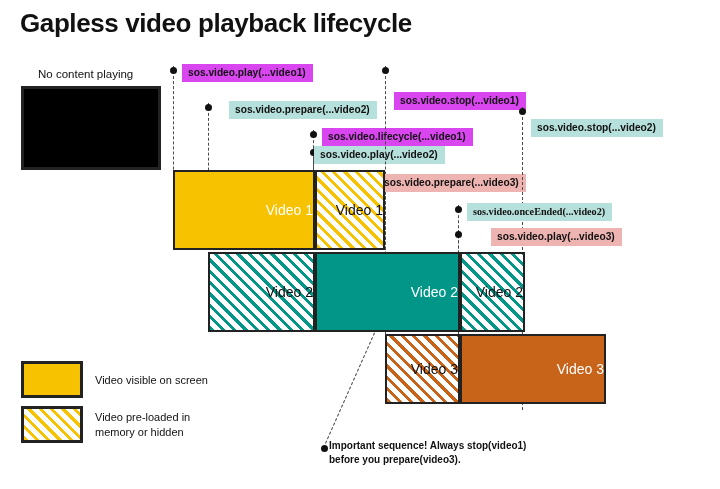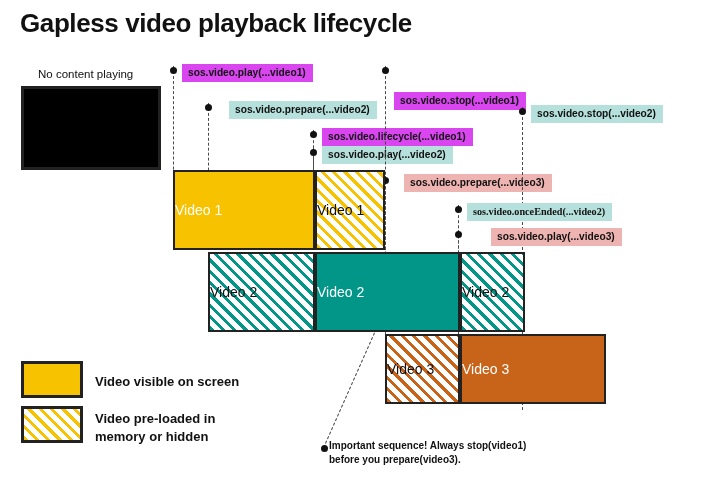--- a/index.html
+++ b/index.html
@@ -74,21 +74,21 @@
   .lbl-teal   { background: #b6e0db; }
   .lbl-pink   { background: #eeb4b1; }
 
   
   .bar {
     position: absolute;
     box-sizing: border-box;
     border: 2.6px solid #222222;
     display: flex;
     align-items: center;
-    justify-content: flex-start;
+    justify-content: flex-end;
     font-size: 14px;
     color: #ffffff;
   }
   .bar .bar-text { position: relative; z-index: 2; }
   .bar.dark-text .bar-text { color: #111111; }
 
   .fill-yellow { background: #f7c200; }
   .fill-teal   { background: #029688; }
   .fill-orange { background: #c8631a; }
 
@@ -111,22 +111,22 @@
   
   .legend-swatch {
     position: absolute;
     width: 62px;
     height: 37px;
     border: 3px solid #222222;
     box-sizing: border-box;
   }
   .legend-text {
     position: absolute;
-    font-size: 13px;
-    font-weight: bold;
+    font-size: 11px;
+    font-weight: normal;
     color: #111111;
     line-height: 1.35;
   }
 
   
   .callout-text {
     position: absolute;
     font-size: 10px;
     font-weight: bold;
     color: #111111;
@@ -155,30 +155,30 @@
       <div class="evdot" style="left: 170px; top: 67px;"></div>
       <div class="evlabel lbl-cream" style="left: 182px; top: 64px;">sos.video.play(...video1)</div>
       <div class="evline dashdot" style="left: 208px; top: 103px; height: 147px;"></div>
       <div class="evdot" style="left: 205px; top: 104px;"></div>
       <div class="evlabel lbl-teal" style="left: 217px; top: 101px; margin-left: 12px;">sos.video.prepare(...video2)</div>
       <div class="evline dashdot" style="left: 313px; top: 130px; height: 120px;"></div>
       <div class="evdot" style="left: 310px; top: 131px;"></div>
       <div class="evlabel lbl-cream" style="left: 322px; top: 128px;">sos.video.lifecycle(...video1)</div>
       <div class="evline dashdot" style="left: 313px; top: 148px; height: 102px;"></div>
       <div class="evdot" style="left: 310px; top: 149px;"></div>
-      <div class="evlabel lbl-teal" style="left: 322px; top: 146px;">sos.video.play(...video2)</div>
+      <div class="evlabel lbl-teal" style="left: 314px; top: 146px;">sos.video.play(...video2)</div>
       <div class="evline dashdot" style="left: 385px; top: 66px; height: 184px;"></div>
       <div class="evdot" style="left: 382px; top: 67px;"></div>
       <div class="evlabel lbl-cream" style="left: 394px; top: 64px; margin-top: 28px;">sos.video.stop(...video1)</div>
       <div class="evline dashdot" style="left: 385px; top: 176px; height: 164px;"></div>
       <div class="evdot" style="left: 382px; top: 177px;"></div>
-      <div class="evlabel lbl-pink" style="left: 404px; top: 174px;">sos.video.prepare(...video3)</div>
+      <div class="evlabel lbl-pink" style="left: 378px; top: 174px;">sos.video.prepare(...video3)</div>
       <div class="evline dashdot" style="left: 522px; top: 107px; height: 303px;"></div>
       <div class="evdot" style="left: 519px; top: 108px;"></div>
-      <div class="evlabel lbl-teal" style="left: 531px; top: 105px;">sos.video.stop(...video2)</div>
+      <div class="evlabel lbl-teal" style="left: 531px; top: 119px;">sos.video.stop(...video2)</div>
       <div class="evline dashdot" style="left: 458px; top: 205px; height: 135px;"></div>
       <div class="evdot" style="left: 455px; top: 206px;"></div>
       <div class="evlabel lbl-teal" style="left: 467px; top: 203px; font-family: Liberation Serif, serif;">sos.video.onceEnded(...video2)</div>
       <div class="evline dashdot" style="left: 458px; top: 230px; height: 110px;"></div>
       <div class="evdot" style="left: 455px; top: 231px;"></div>
       <div class="evlabel lbl-pink" style="left: 467px; top: 228px; margin-left: 24px;">sos.video.play(...video3)</div>
     </div>
   <div id="tracks-layer">
       <div class="bar fill-yellow" style="left: 173px; top: 170px; width: 142px; height: 80px;">
         <span class="bar-text">Video 1</span>

